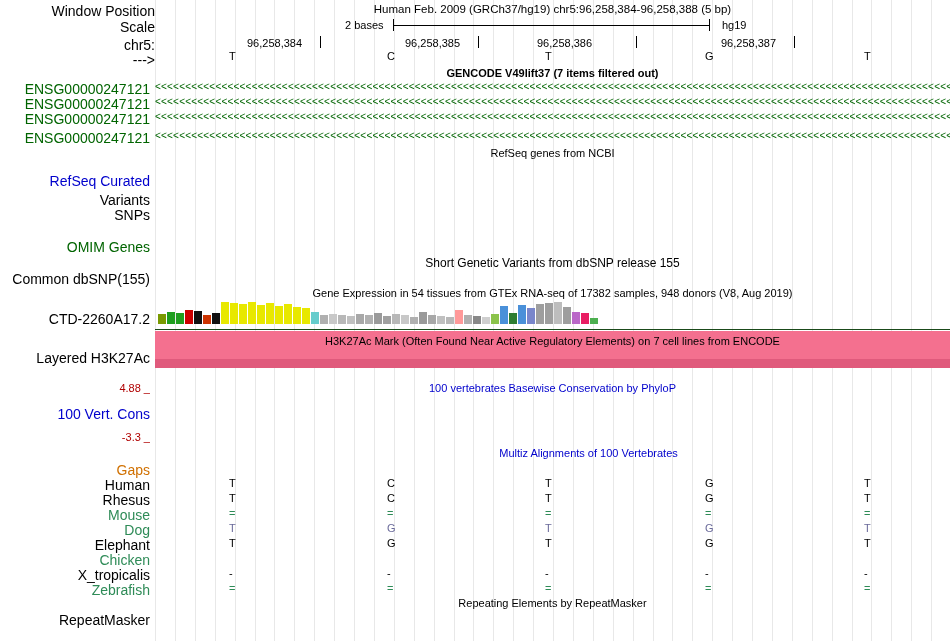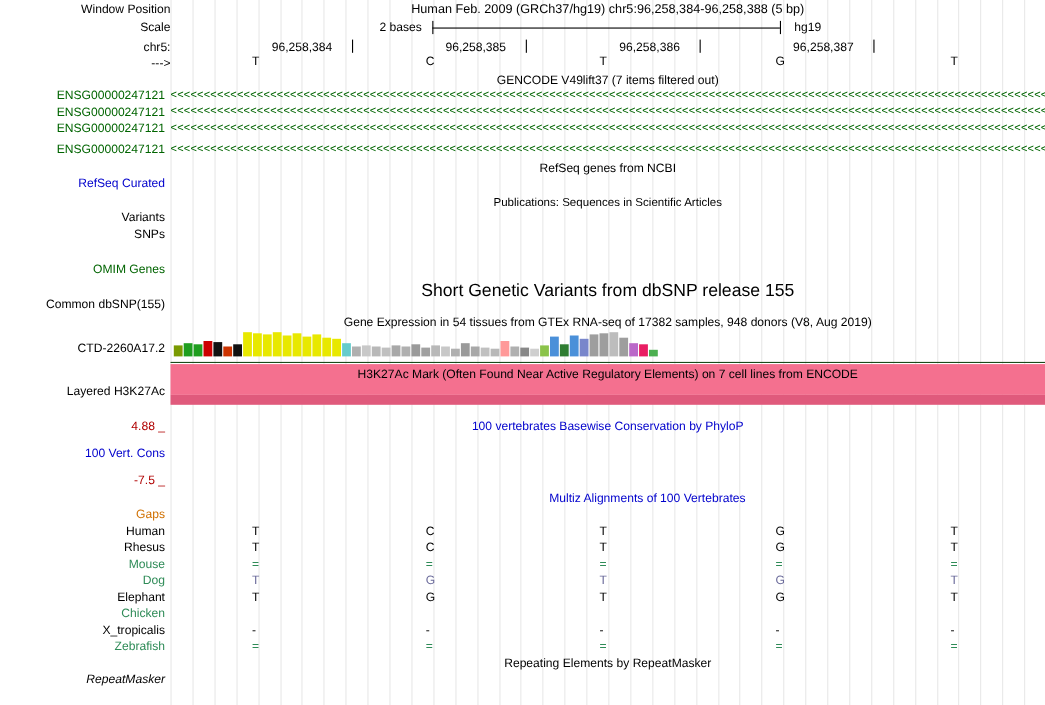--- a/index.html
+++ b/index.html
@@ -14,21 +14,21 @@
   }
   .browser{position:relative;width:950px;height:641px;}
 
   
   .gridlines{position:absolute;left:155px;top:0;width:795px;height:641px;pointer-events:none;}
   .gridlines div{position:absolute;top:0;bottom:0;width:1px;background:#e8e8e8;}
 
   .label{
     position:absolute;
     text-align:right;
-    font-size:11px;
+    font-size:14px;
     white-space:nowrap;
   }
   .centered{
     position:absolute;
     left:155px;width:795px;
     text-align:center;
     white-space:nowrap;
   }
 
   
@@ -116,57 +116,56 @@
   <div class="scale-bar" style="left:393px;top:25px;width:316px;"></div>
   <div class="tick" style="left:393px;top:19px;height:12px;"></div>
   <div class="tick" style="left:709px;top:19px;height:12px;"></div>
   <div class="pos-num" style="left:722px;top:19px;">hg19</div>
 
   <div class="label" style="right:795px;top:37px;">chr5:</div>
   <div class="pos-num" style="left:247px;top:37px;">96,258,384</div>
   <div class="tick" style="left:320px;top:36px;height:12px;"></div>
   <div class="pos-num" style="left:405px;top:37px;">96,258,385</div>
   <div class="tick" style="left:478px;top:36px;height:12px;"></div>
-  <div class="pos-num" style="left:563px;top:37px;">96,258,386</div>
+  <div class="pos-num" style="left:537px;top:37px;">96,258,386</div>
   <div class="tick" style="left:636px;top:36px;height:12px;"></div>
   <div class="pos-num" style="left:721px;top:37px;">96,258,387</div>
   <div class="tick" style="left:794px;top:36px;height:12px;"></div>
 
   <div class="label" style="right:795px;top:52px;">---&gt;</div>
   <div class="base" style="left:229px;top:50px;">T</div>
   <div class="base" style="left:387px;top:50px;">C</div>
   <div class="base" style="left:545px;top:50px;">T</div>
   <div class="base" style="left:705px;top:50px;">G</div>
   <div class="base" style="left:864px;top:50px;">T</div>
 
-  <div class="sectiontitle" style="top:67px;">GENCODE V49lift37 (7 items filtered out)</div>
+  <div class="sectiontitle" style="top:67px;font-weight:bold;">GENCODE V49lift37 (7 items filtered out)</div>
 
   <div class="label genelabel" style="right:800px;top:81px;">ENSG00000247121</div>
   <div class="generow" style="top:81px;">&lt;&lt;&lt;&lt;&lt;&lt;&lt;&lt;&lt;&lt;&lt;&lt;&lt;&lt;&lt;&lt;&lt;&lt;&lt;&lt;&lt;&lt;&lt;&lt;&lt;&lt;&lt;&lt;&lt;&lt;&lt;&lt;&lt;&lt;&lt;&lt;&lt;&lt;&lt;&lt;&lt;&lt;&lt;&lt;&lt;&lt;&lt;&lt;&lt;&lt;&lt;&lt;&lt;&lt;&lt;&lt;&lt;&lt;&lt;&lt;&lt;&lt;&lt;&lt;&lt;&lt;&lt;&lt;&lt;&lt;&lt;&lt;&lt;&lt;&lt;&lt;&lt;&lt;&lt;&lt;&lt;&lt;&lt;&lt;&lt;&lt;&lt;&lt;&lt;&lt;&lt;&lt;&lt;&lt;&lt;&lt;&lt;&lt;&lt;&lt;&lt;&lt;&lt;&lt;&lt;&lt;&lt;&lt;&lt;&lt;&lt;&lt;&lt;&lt;&lt;&lt;&lt;&lt;&lt;&lt;&lt;&lt;&lt;&lt;&lt;&lt;&lt;&lt;&lt;&lt;&lt;&lt;&lt;&lt;&lt;&lt;&lt;&lt;&lt;&lt;&lt;&lt;&lt;&lt;&lt;&lt;&lt;&lt;&lt;&lt;&lt;&lt;&lt;</div>
 
   <div class="label genelabel" style="right:800px;top:96px;">ENSG00000247121</div>
   <div class="generow" style="top:96px;">&lt;&lt;&lt;&lt;&lt;&lt;&lt;&lt;&lt;&lt;&lt;&lt;&lt;&lt;&lt;&lt;&lt;&lt;&lt;&lt;&lt;&lt;&lt;&lt;&lt;&lt;&lt;&lt;&lt;&lt;&lt;&lt;&lt;&lt;&lt;&lt;&lt;&lt;&lt;&lt;&lt;&lt;&lt;&lt;&lt;&lt;&lt;&lt;&lt;&lt;&lt;&lt;&lt;&lt;&lt;&lt;&lt;&lt;&lt;&lt;&lt;&lt;&lt;&lt;&lt;&lt;&lt;&lt;&lt;&lt;&lt;&lt;&lt;&lt;&lt;&lt;&lt;&lt;&lt;&lt;&lt;&lt;&lt;&lt;&lt;&lt;&lt;&lt;&lt;&lt;&lt;&lt;&lt;&lt;&lt;&lt;&lt;&lt;&lt;&lt;&lt;&lt;&lt;&lt;&lt;&lt;&lt;&lt;&lt;&lt;&lt;&lt;&lt;&lt;&lt;&lt;&lt;&lt;&lt;&lt;&lt;&lt;&lt;&lt;&lt;&lt;&lt;&lt;&lt;&lt;&lt;&lt;&lt;&lt;&lt;&lt;&lt;&lt;&lt;&lt;&lt;&lt;&lt;&lt;&lt;&lt;&lt;&lt;&lt;&lt;&lt;&lt;&lt;</div>
 
   <div class="label genelabel" style="right:800px;top:111px;">ENSG00000247121</div>
   <div class="generow" style="top:111px;">&lt;&lt;&lt;&lt;&lt;&lt;&lt;&lt;&lt;&lt;&lt;&lt;&lt;&lt;&lt;&lt;&lt;&lt;&lt;&lt;&lt;&lt;&lt;&lt;&lt;&lt;&lt;&lt;&lt;&lt;&lt;&lt;&lt;&lt;&lt;&lt;&lt;&lt;&lt;&lt;&lt;&lt;&lt;&lt;&lt;&lt;&lt;&lt;&lt;&lt;&lt;&lt;&lt;&lt;&lt;&lt;&lt;&lt;&lt;&lt;&lt;&lt;&lt;&lt;&lt;&lt;&lt;&lt;&lt;&lt;&lt;&lt;&lt;&lt;&lt;&lt;&lt;&lt;&lt;&lt;&lt;&lt;&lt;&lt;&lt;&lt;&lt;&lt;&lt;&lt;&lt;&lt;&lt;&lt;&lt;&lt;&lt;&lt;&lt;&lt;&lt;&lt;&lt;&lt;&lt;&lt;&lt;&lt;&lt;&lt;&lt;&lt;&lt;&lt;&lt;&lt;&lt;&lt;&lt;&lt;&lt;&lt;&lt;&lt;&lt;&lt;&lt;&lt;&lt;&lt;&lt;&lt;&lt;&lt;&lt;&lt;&lt;&lt;&lt;&lt;&lt;&lt;&lt;&lt;&lt;&lt;&lt;&lt;&lt;&lt;&lt;&lt;&lt;</div>
 
   <div class="label genelabel" style="right:800px;top:130px;">ENSG00000247121</div>
   <div class="generow" style="top:130px;">&lt;&lt;&lt;&lt;&lt;&lt;&lt;&lt;&lt;&lt;&lt;&lt;&lt;&lt;&lt;&lt;&lt;&lt;&lt;&lt;&lt;&lt;&lt;&lt;&lt;&lt;&lt;&lt;&lt;&lt;&lt;&lt;&lt;&lt;&lt;&lt;&lt;&lt;&lt;&lt;&lt;&lt;&lt;&lt;&lt;&lt;&lt;&lt;&lt;&lt;&lt;&lt;&lt;&lt;&lt;&lt;&lt;&lt;&lt;&lt;&lt;&lt;&lt;&lt;&lt;&lt;&lt;&lt;&lt;&lt;&lt;&lt;&lt;&lt;&lt;&lt;&lt;&lt;&lt;&lt;&lt;&lt;&lt;&lt;&lt;&lt;&lt;&lt;&lt;&lt;&lt;&lt;&lt;&lt;&lt;&lt;&lt;&lt;&lt;&lt;&lt;&lt;&lt;&lt;&lt;&lt;&lt;&lt;&lt;&lt;&lt;&lt;&lt;&lt;&lt;&lt;&lt;&lt;&lt;&lt;&lt;&lt;&lt;&lt;&lt;&lt;&lt;&lt;&lt;&lt;&lt;&lt;&lt;&lt;&lt;&lt;&lt;&lt;&lt;&lt;&lt;&lt;&lt;&lt;&lt;&lt;&lt;&lt;&lt;&lt;&lt;&lt;&lt;</div>
 
-  <div class="label blue" style="right:800px;top:161px;">RefSeq Curated</div>
+  <div class="label blue" style="right:800px;top:173px;">RefSeq Curated</div>
   <div class="sectiontitle" style="top:147px;">RefSeq genes from NCBI</div>
 
   <div class="label" style="right:800px;top:192px;">Variants</div>
   <div class="label" style="right:800px;top:207px;">SNPs</div>
-  <div class="sectiontitle" style="top:178px;font-size:10.5px;">Publications: Sequences in Scientific Articles</div>
 
   <div class="label green" style="right:800px;top:239px;">OMIM Genes</div>
 
   <div class="label" style="right:800px;top:271px;">Common dbSNP(155)</div>
-  <div class="sectiontitle" style="top:256px;font-size:16px;">Short Genetic Variants from dbSNP release 155</div>
+  <div class="sectiontitle" style="top:256px;font-size:12px;">Short Genetic Variants from dbSNP release 155</div>
 
   <div class="label" style="right:800px;top:311px;text-align:center;">CTD-2260A17.2</div>
   <div class="sectiontitle" style="top:287px;">Gene Expression in 54 tissues from GTEx RNA-seq of 17382 samples, 948 donors (V8, Aug 2019)</div>
   <div class="gtex" id="gtex" style="line-height: 0; display: flex; align-items: flex-end;">
       <span style="height: 10px; background: rgb(122, 154, 1);"></span>
       <span style="height: 12px; background: rgb(31, 158, 31);"></span>
       <span style="height: 11px; background: rgb(31, 158, 31);"></span>
       <span style="height: 14px; background: rgb(204, 0, 0);"></span>
       <span style="height: 13px; background: rgb(17, 17, 17);"></span>
       <span style="height: 9px; background: rgb(204, 51, 0);"></span>
@@ -216,21 +215,21 @@
     </div>
 
   <div class="label" style="right:800px;top:350px;">Layered H3K27Ac</div>
   <div class="h3k-line" style="top:329px;"></div>
   <div class="h3k-fill" style="top:331px;height:28px;"></div>
   <div class="h3k-fill" style="top:359px;height:9px;background:#e05a7c;"></div>
   <div class="sectiontitle" style="top:335px;color:#000000;">H3K27Ac Mark (Often Found Near Active Regulatory Elements) on 7 cell lines from ENCODE</div>
 
   <div class="cons-label" style="right:800px;top:382px;">4.88 _</div>
   <div class="label blue" style="right:800px;top:406px;">100 Vert. Cons</div>
-  <div class="cons-label" style="right:800px;top:431px;">-7.5 _</div>
+  <div class="cons-label" style="right:800px;top:431px;">-3.3 _</div>
   <div class="sectiontitle blue" style="top:382px;">100 vertebrates Basewise Conservation by PhyloP</div>
 
   <div class="label orange" style="right:800px;top:462px;">Gaps</div>
   <div class="sectiontitle blue" style="top:447px;margin-left:36px;">Multiz Alignments of 100 Vertebrates</div>
 
   <div id="aln">
       <div class="label" style="right: 800px; top: 477px; color: rgb(0, 0, 0);">Human</div>
       <div class="al-base" style="left: 229px; top: 477px; color: rgb(0, 0, 0);">T</div>
       <div class="al-base" style="left: 387px; top: 477px; color: rgb(0, 0, 0);">C</div>
       <div class="al-base" style="left: 545px; top: 477px; color: rgb(0, 0, 0);">T</div>
@@ -268,16 +267,16 @@
       <div class="al-base" style="left: 705px; top: 567px; color: rgb(0, 0, 0);">-</div>
       <div class="al-base" style="left: 864px; top: 567px; color: rgb(0, 0, 0);">-</div>
       <div class="label" style="right: 800px; top: 582px; color: rgb(46, 139, 87);">Zebrafish</div>
       <div class="al-base" style="left: 229px; top: 582px; color: rgb(46, 139, 87);">=</div>
       <div class="al-base" style="left: 387px; top: 582px; color: rgb(46, 139, 87);">=</div>
       <div class="al-base" style="left: 545px; top: 582px; color: rgb(46, 139, 87);">=</div>
       <div class="al-base" style="left: 705px; top: 582px; color: rgb(46, 139, 87);">=</div>
       <div class="al-base" style="left: 864px; top: 582px; color: rgb(46, 139, 87);">=</div>
     </div>
 
-  <div class="label" style="right:800px;top:612px;font-style:italic;">RepeatMasker</div>
+  <div class="label" style="right:800px;top:612px;">RepeatMasker</div>
   <div class="sectiontitle" style="top:597px;">Repeating Elements by RepeatMasker</div>
 
 </div>
 
 </body></html>

